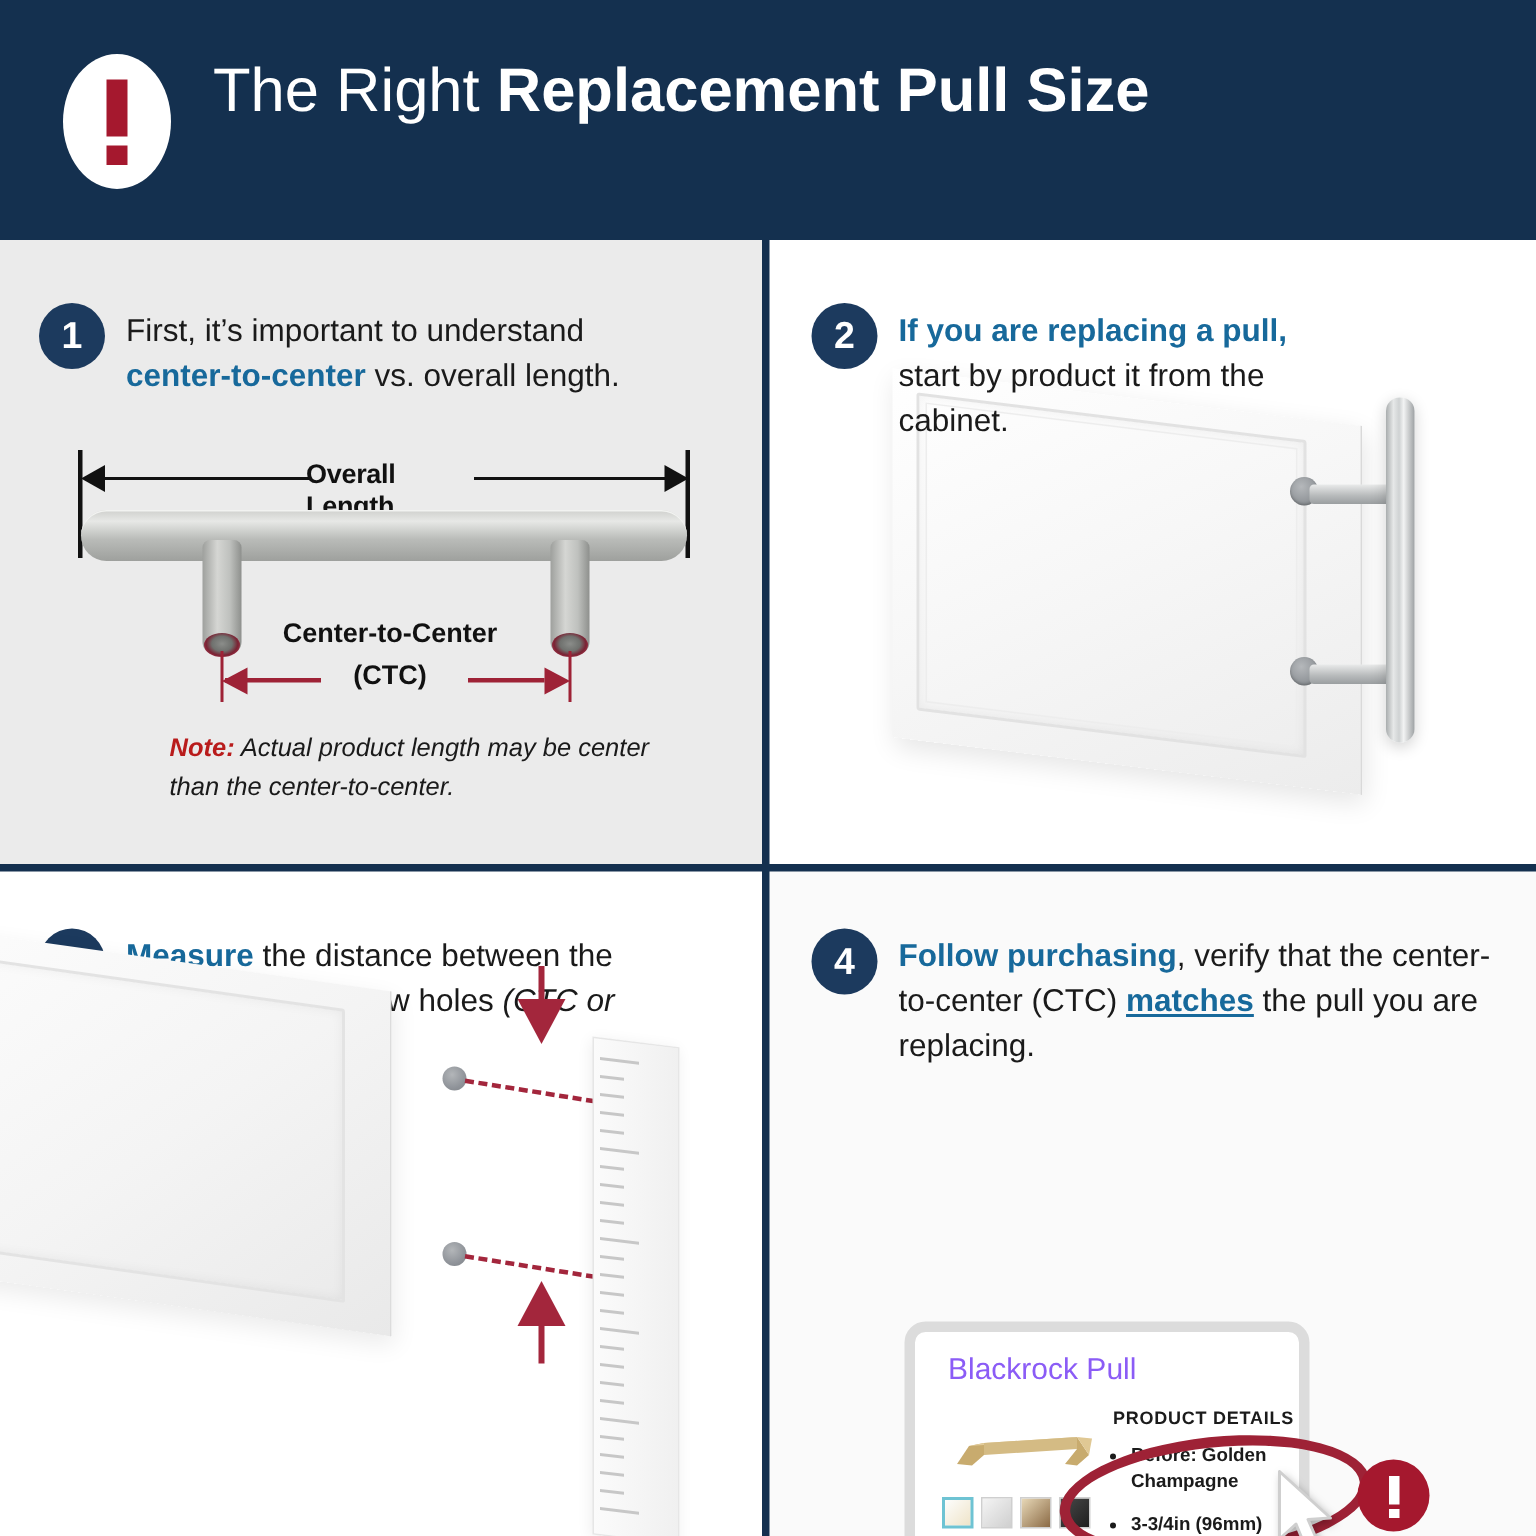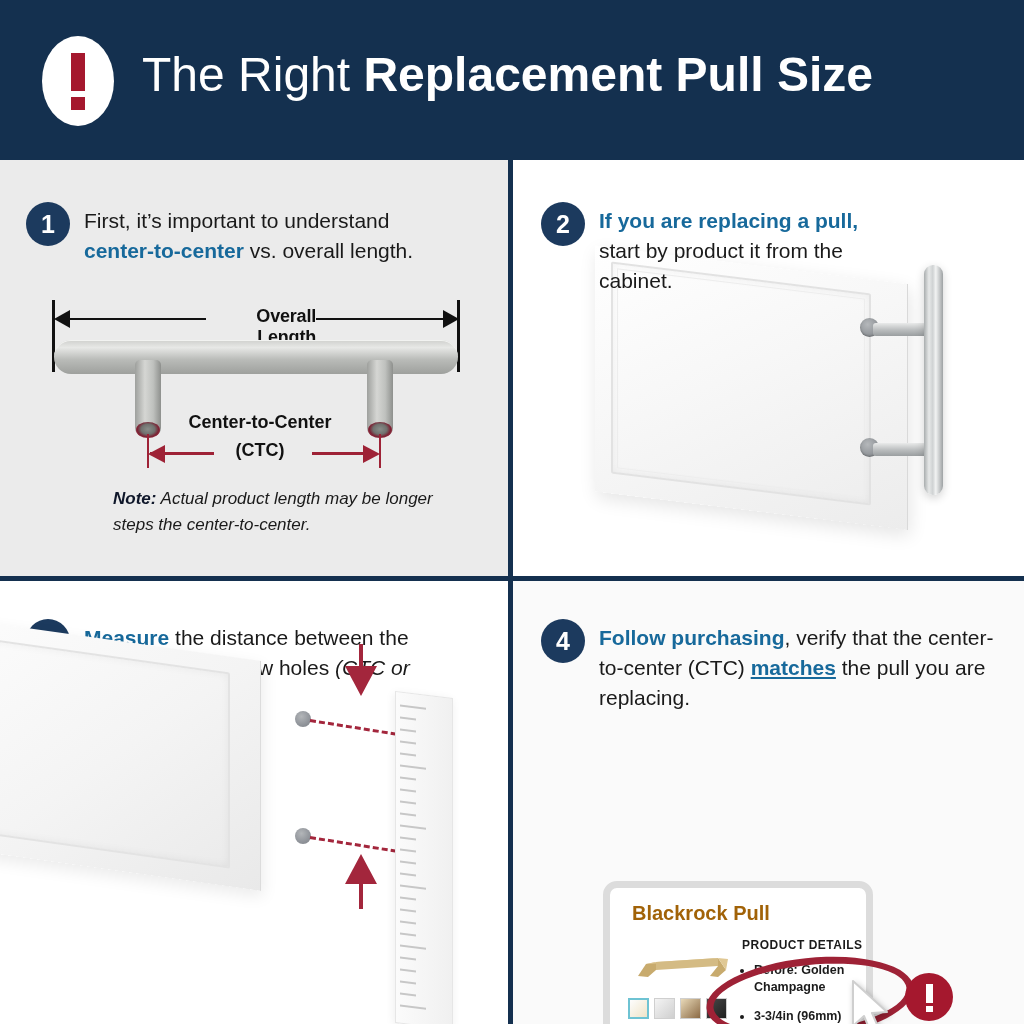--- a/index.html
+++ b/index.html
@@ -10,21 +10,21 @@
 
   
   .header{position:absolute;left:0;top:0;width:1024px;height:160px;background:#14304f;}
   .hdr-badge{position:absolute;left:42px;top:36px;width:72px;height:90px;border-radius:50%;
              background:#ffffff;display:flex;align-items:center;justify-content:center;}
   .bang{position:relative;width:14px;height:56px;}
   .bang .stem{position:absolute;left:0;top:0;width:14px;height:38px;background:#a5182e;}
   .bang .dot{position:absolute;left:0;top:44px;width:14px;height:13px;background:#a5182e;}
   .hdr-text{position:absolute;left:142px;top:28px;color:#ffffff;}
   .hdr-kicker{font-size:29px;font-weight:400;letter-spacing:.1px;line-height:1.1;}
-  .hdr-title{font-size:48px;font-weight:400;line-height:1.15;margin-top:19px;white-space:nowrap;}
+  .hdr-title{font-size:41px;font-weight:400;line-height:1.15;margin-top:9px;white-space:nowrap;}
   .hdr-title b{font-weight:700;}
 
   
   .grid{position:absolute;left:0;top:160px;width:1024px;height:864px;}
   .vline{position:absolute;left:508px;top:0;width:5px;height:864px;background:#14304f;z-index:6;}
   .hline{position:absolute;left:0;top:416px;width:1024px;height:5px;background:#14304f;z-index:6;}
 
   .panel{position:absolute;overflow:hidden;}
   .p1{left:0;top:0;width:508px;height:416px;background:#ebebeb;}
   .p2{left:513px;top:0;width:511px;height:416px;background:#ffffff;}
@@ -42,21 +42,21 @@
   
   .diagram{position:absolute;left:40px;top:140px;width:432px;height:180px;}
   .tick{position:absolute;width:3px;height:72px;background:#111;top:0;}
   .tick.l{left:12px;} .tick.r{left:417px;}
   .arrowline{position:absolute;top:18px;height:2px;background:#111;}
   .al-left{left:16px;width:150px;}
   .al-right{left:276px;width:141px;}
   .ah{position:absolute;width:0;height:0;top:10px;}
   .ah-l{left:14px;border-top:9px solid transparent;border-bottom:9px solid transparent;border-right:16px solid #111;}
   .ah-r{left:403px;border-top:9px solid transparent;border-bottom:9px solid transparent;border-left:16px solid #111;}
-  .lbl-top{position:absolute;left:164px;top:6px;width:112px;text-align:right;font-size:18px;
+  .lbl-top{position:absolute;left:164px;top:6px;width:112px;text-align:left;font-size:18px;
            font-weight:700;color:#111;letter-spacing:-.2px;}
 
   .bar{position:absolute;left:14px;top:40px;width:404px;height:34px;border-radius:17px;
        background:linear-gradient(to bottom,#cfd0cd 0%,#e7e8e6 22%,#b9bbb8 58%,#9ea09d 100%);
        box-shadow:inset 0 1px 0 #f2f3f1;}
   .post{position:absolute;width:26px;height:76px;top:60px;border-radius:5px 5px 8px 8px;
         background:linear-gradient(to right,#9ea09d 0%,#d5d6d3 38%,#bfc1be 70%,#8e908d 100%);}
   .post.p-l{left:95px;} .post.p-r{left:327px;}
   .screw{position:absolute;width:24px;height:16px;top:122px;border-radius:50%;
          background:radial-gradient(ellipse at 50% 45%,#8b8d8a 0%,#6f716e 40%,#7a2334 62%,#a03247 78%,#8c2a3b 100%);}
@@ -68,21 +68,21 @@
   .cb-left{left:110px;width:66px;} .cb-right{left:272px;width:51px;}
   .cah{position:absolute;width:0;height:0;top:145px;}
   .cah-l{left:108px;border-top:9px solid transparent;border-bottom:9px solid transparent;border-right:17px solid #9e2236;}
   .cah-r{left:323px;border-top:9px solid transparent;border-bottom:9px solid transparent;border-left:17px solid #9e2236;}
   .lbl-ctc{position:absolute;left:130px;top:112px;width:180px;text-align:center;font-size:18px;
            font-weight:700;color:#111;}
   .lbl-ctc2{position:absolute;left:174px;top:140px;width:92px;text-align:center;font-size:18px;
             font-weight:700;color:#111;background:#ebebeb;}
   .note{position:absolute;left:113px;top:326px;width:330px;font-size:17px;font-style:italic;
         line-height:1.5;color:#1a1a1a;}
-  .note b{color:#0f172a;font-weight:700;}
+  .note b{color:#b91c1c;font-weight:700;}
 
   
   .cab-wrap{position:absolute;left:0;top:0;width:511px;height:416px;}
   .cab-door{position:absolute;left:82px;top:124px;width:312px;height:246px;
             background:linear-gradient(150deg,#ffffff 0%,#f7f7f7 45%,#ececec 100%);
             border-right:1px solid #d9d9d9;
             transform:skewY(7deg);transform-origin:right top;
             box-shadow:2px 6px 18px rgba(0,0,0,.10);}
   .cab-inner{position:absolute;left:16px;top:14px;right:36px;bottom:20px;
              border:2px solid #e2e2e2;border-radius:2px;box-shadow:inset 0 0 8px rgba(0,0,0,.05);}
@@ -119,21 +119,21 @@
   .vs-down{top:63px;height:26px;} .vs-up{top:302px;height:26px;}
   .ruler{position:absolute;left:395px;top:110px;width:56px;height:330px;
          background:linear-gradient(to right,#fbfbfb,#f0f0f0);
          transform:skewY(7deg);transform-origin:left top;
          box-shadow:-1px 2px 10px rgba(0,0,0,.07);border:1px solid #e6e6e6;}
   .rtick{position:absolute;left:4px;height:2px;background:#c7c7c7;}
 
   
   .monitor{position:absolute;left:90px;top:300px;width:270px;height:190px;background:#ffffff;
            border:7px solid #dcdcdc;border-radius:14px;box-sizing:border-box;}
-  .prod-title{position:absolute;left:22px;top:14px;font-size:20px;font-weight:700;color:#a16207;}
+  .prod-title{position:absolute;left:22px;top:14px;font-size:20px;font-weight:400;color:#8b5cf6;}
   .prod-img{position:absolute;left:18px;top:48px;width:110px;height:62px;}
   .pull-gold{position:absolute;left:6px;top:10px;width:96px;height:34px;}
   .swatches{position:absolute;left:18px;top:110px;display:flex;gap:5px;}
   .sw{width:21px;height:21px;border:1px solid #cfcfcf;box-sizing:border-box;}
   .sw.sel{border:2px solid #6ec3d3;}
   .pd-head{position:absolute;left:132px;top:50px;font-size:12px;font-weight:700;
            letter-spacing:.5px;color:#1b1b1b;}
   .pd-list{position:absolute;left:132px;top:74px;width:130px;font-size:12.5px;
            line-height:1.32;color:#1b1b1b;font-weight:700;}
   .pd-list li{margin-bottom:13px;}
@@ -189,21 +189,21 @@
         <div class="ctc-line c-l"></div>
         <div class="ctc-line c-r"></div>
         <div class="ctc-bar cb-left"></div>
         <div class="ctc-bar cb-right"></div>
         <div class="cah cah-l"></div>
         <div class="cah cah-r"></div>
         <div class="lbl-ctc">Center-to-Center</div>
         <div class="lbl-ctc2">(CTC)</div>
       </div>
 
-      <div class="note"><b>Note:</b><span> Actual product length may be longer steps the center-to-center.</span></div>
+      <div class="note"><b>Note:</b><span> Actual product length may be center than the center-to-center.</span></div>
     </div>
 
     <div class="panel p2">
       <div class="cab-wrap">
         <div class="cab-door">
           <div class="cab-inner"></div>
           <div class="cab-inner2"></div>
         </div>
         <div class="hole h1"></div>
         <div class="hole h2"></div>

